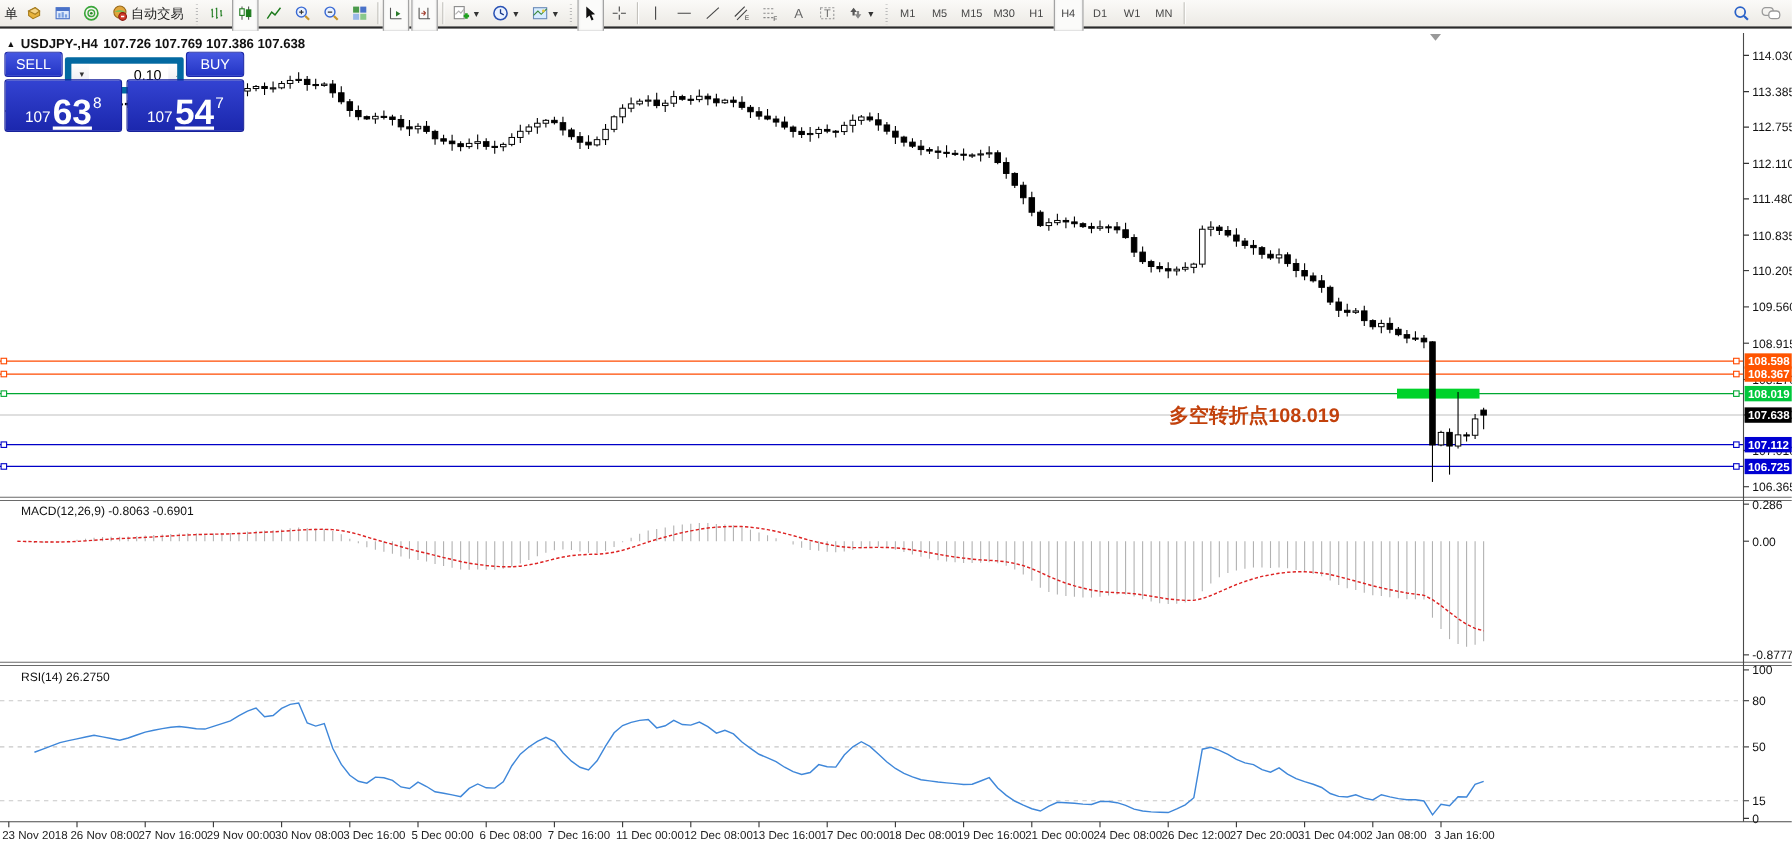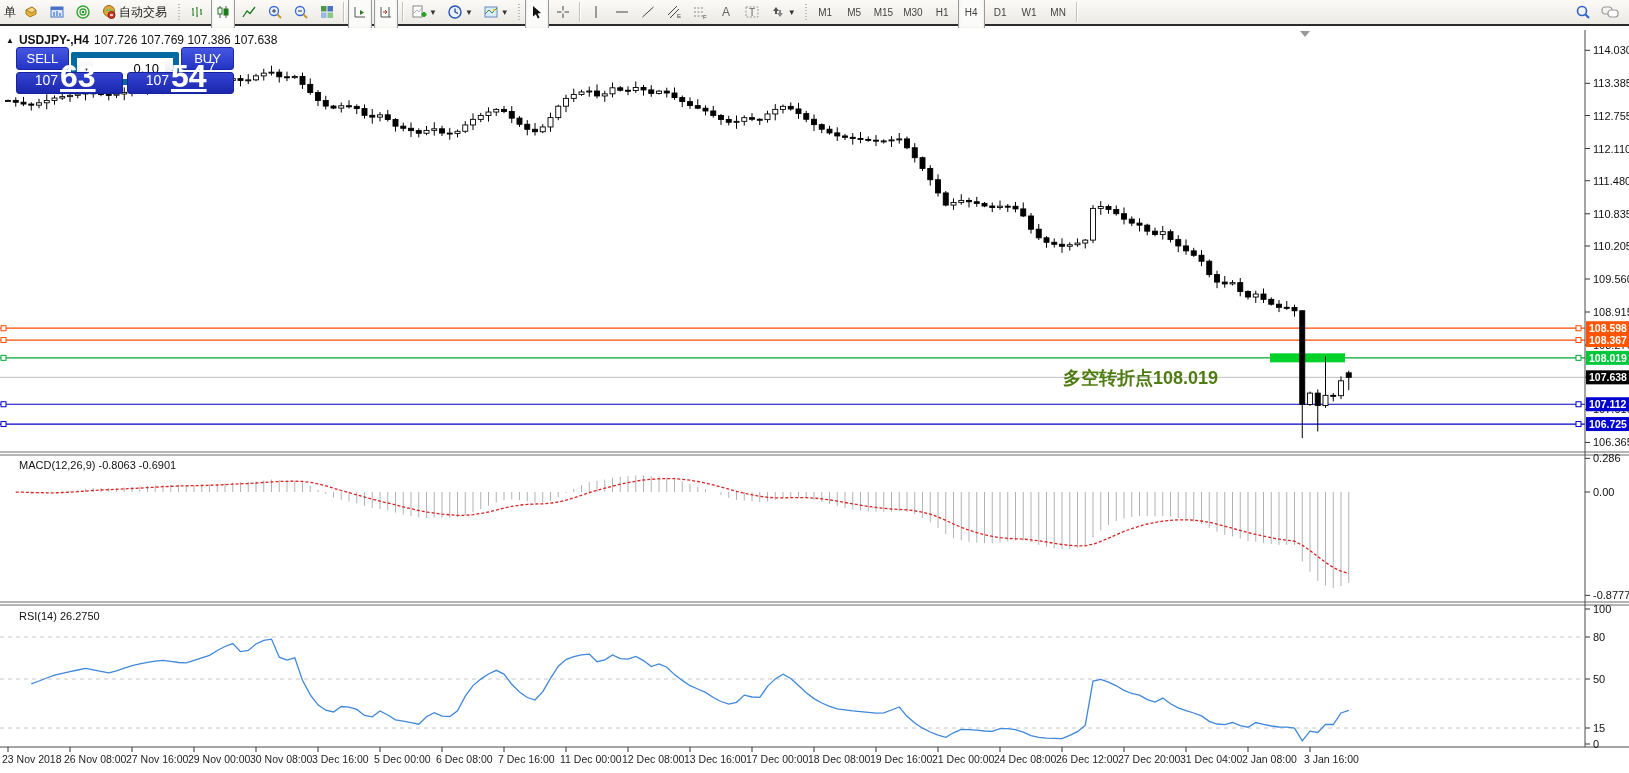--- a/index.html
+++ b/index.html
@@ -22,30 +22,30 @@
   .dd{font-size:8px;color:#333;margin-left:2px;}
   .spacer{flex:1;}
   
   .chart-window{position:absolute;top:28px;left:0;width:1629px;height:745px;background:#fff;}
   .chart-window svg.plot{position:absolute;top:0;left:0;}
   .chart-title{position:absolute;top:5px;left:6px;font-size:12px;font-weight:bold;color:#111;
     display:flex;align-items:center;gap:5px;z-index:5;}
   .chart-title .tri{font-size:8px;}
   .ind-label{position:absolute;left:8px;font-size:11px;color:#111;z-index:5;margin-left:11px;}
   .annotation{position:absolute;left:1063px;top:338px;font-size:18px;font-weight:bold;
-    color:#4d7c0f;z-index:6;white-space:nowrap;}
+    color:#c2410c;z-index:6;white-space:nowrap;}
   
-  .ocp{position:absolute;left:16px;top:19px;width:218px;z-index:7;}
+  .ocp{position:absolute;left:4px;top:19px;width:218px;z-index:7;}
   .ocp-row1{display:flex;height:23px;gap:2px;}
   .btn-trade{width:55px;border:1px solid #1b27a8;border-radius:3px;color:#fff;font-size:13px;
     background:linear-gradient(#4557e2,#2334c4);display:flex;align-items:center;justify-content:center;}
   .spin{display:flex;border:6px solid #0369a1;border-radius:2px;overflow:hidden;height:21px;margin-top:5px;}
   .spin-btn{width:16px;background:linear-gradient(#fff,#e7e7ee);border:none;font-size:7px;color:#333;}
   .spin-val{width:66px;border:none;text-align:right;font-size:13px;padding:0 6px 0 0;color:#000;}
-  .ocp-row2{display:flex;gap:4px;margin-top:2px;height:22px;text-align:right;}
+  .ocp-row2{display:flex;gap:4px;margin-top:2px;height:48px;text-align:right;}
   .price-box{flex:1;border:1px solid #17219a;border-radius:3px;color:#fff;
     background:linear-gradient(#3343d2,#1b27ad);display:flex;align-items:flex-end;
     justify-content:center;padding-bottom:2px;}
   .price-box .small{font-size:14px;margin:0 2px 3px 0;}
   .price-box .big{font-size:32px;font-weight:bold;line-height:30px;text-decoration:underline;}
   .price-box .sup{font-size:14px;margin:0 0 16px 1px;}
 </style>
 </head>
 <body>
 
@@ -931,21 +931,21 @@
           <text x="1242" y="763">2 Jan 08:00</text>
           <line x1="1310" y1="747" x2="1310" y2="752" stroke="#333"></line>
           <text x="1304" y="763">3 Jan 16:00</text>
         </g>
       </g>
     </svg>
 
   <div class="chart-title">
     <span class="tri">▲</span>
     <span>USDJPY-,H4</span>
-    <span style="font-weight:normal">107.726 107.769 107.386 107.638</span>
+    <span style="font-weight:bold">107.726 107.769 107.386 107.638</span>
   </div>
 
   <div class="ocp">
     <div class="ocp-row1">
       <div class="btn-trade">SELL</div>
       <div class="spin">
         <button class="spin-btn">▼</button>
         <input class="spin-val" value="0.10" style="">
         <button class="spin-btn">▲</button>
       </div>

